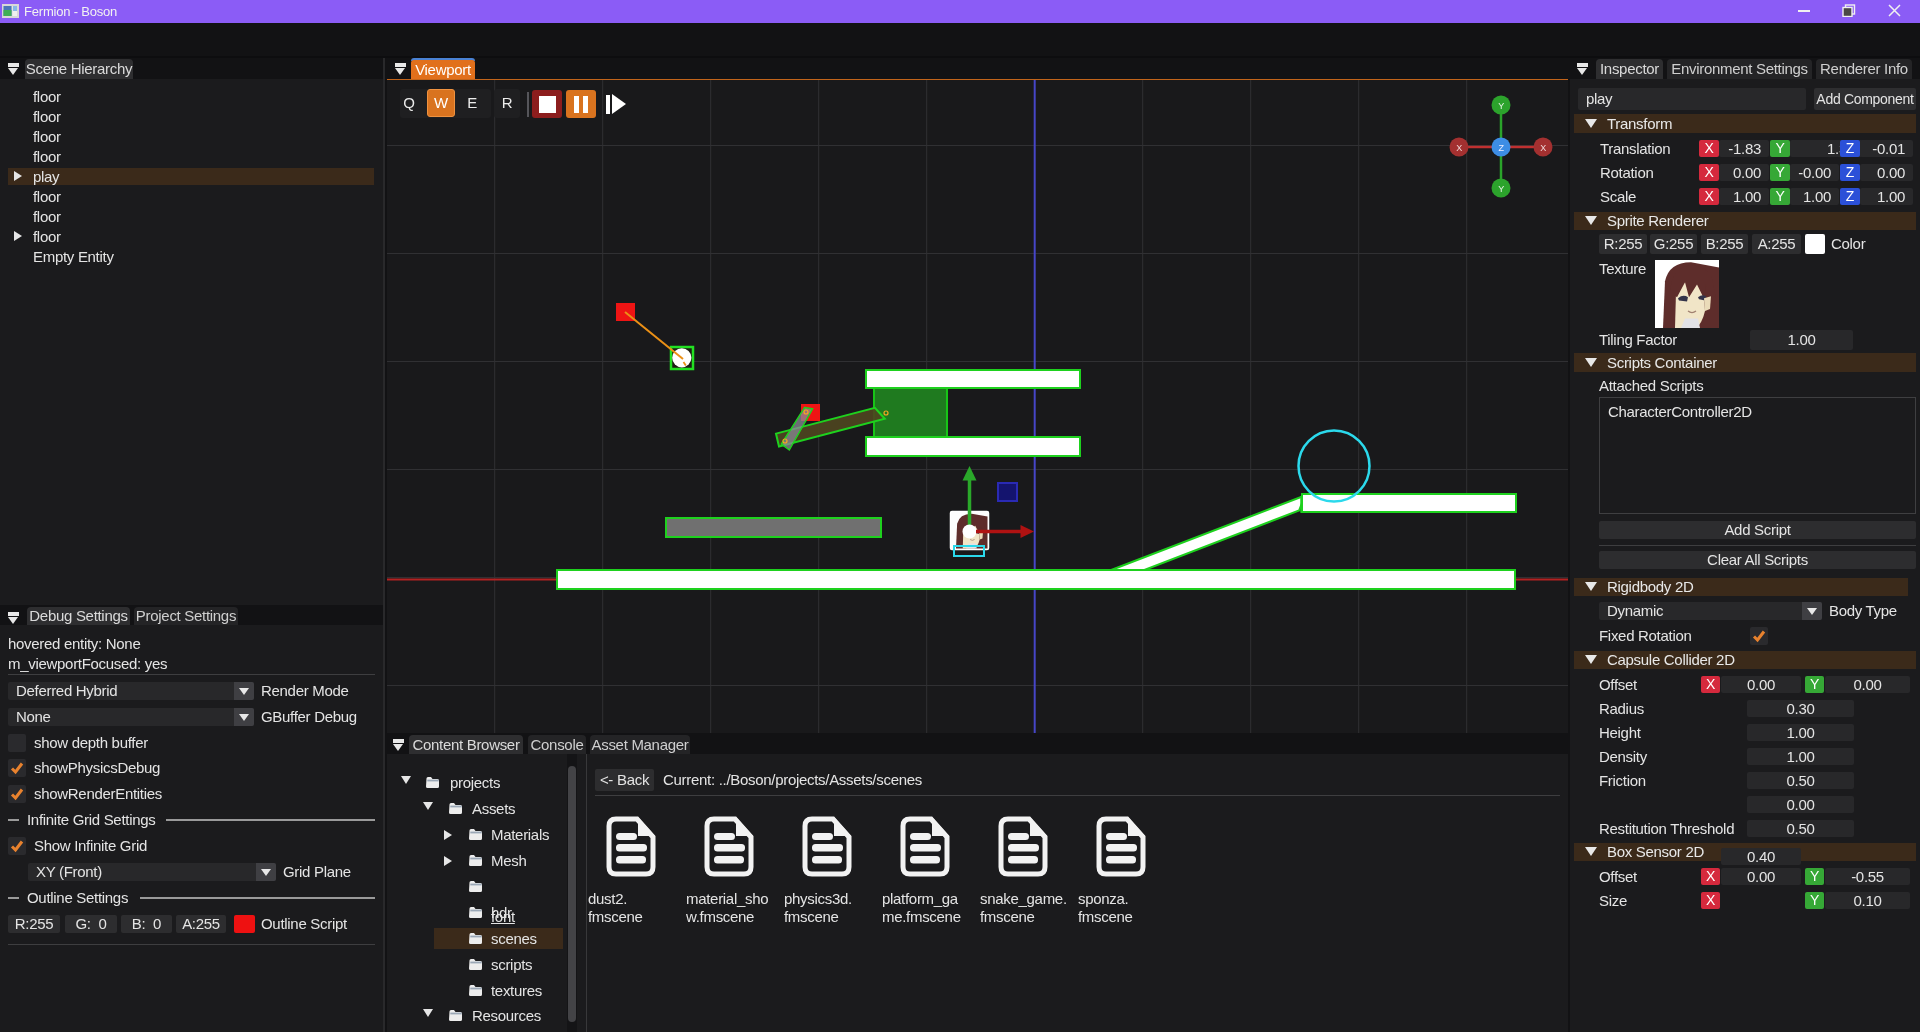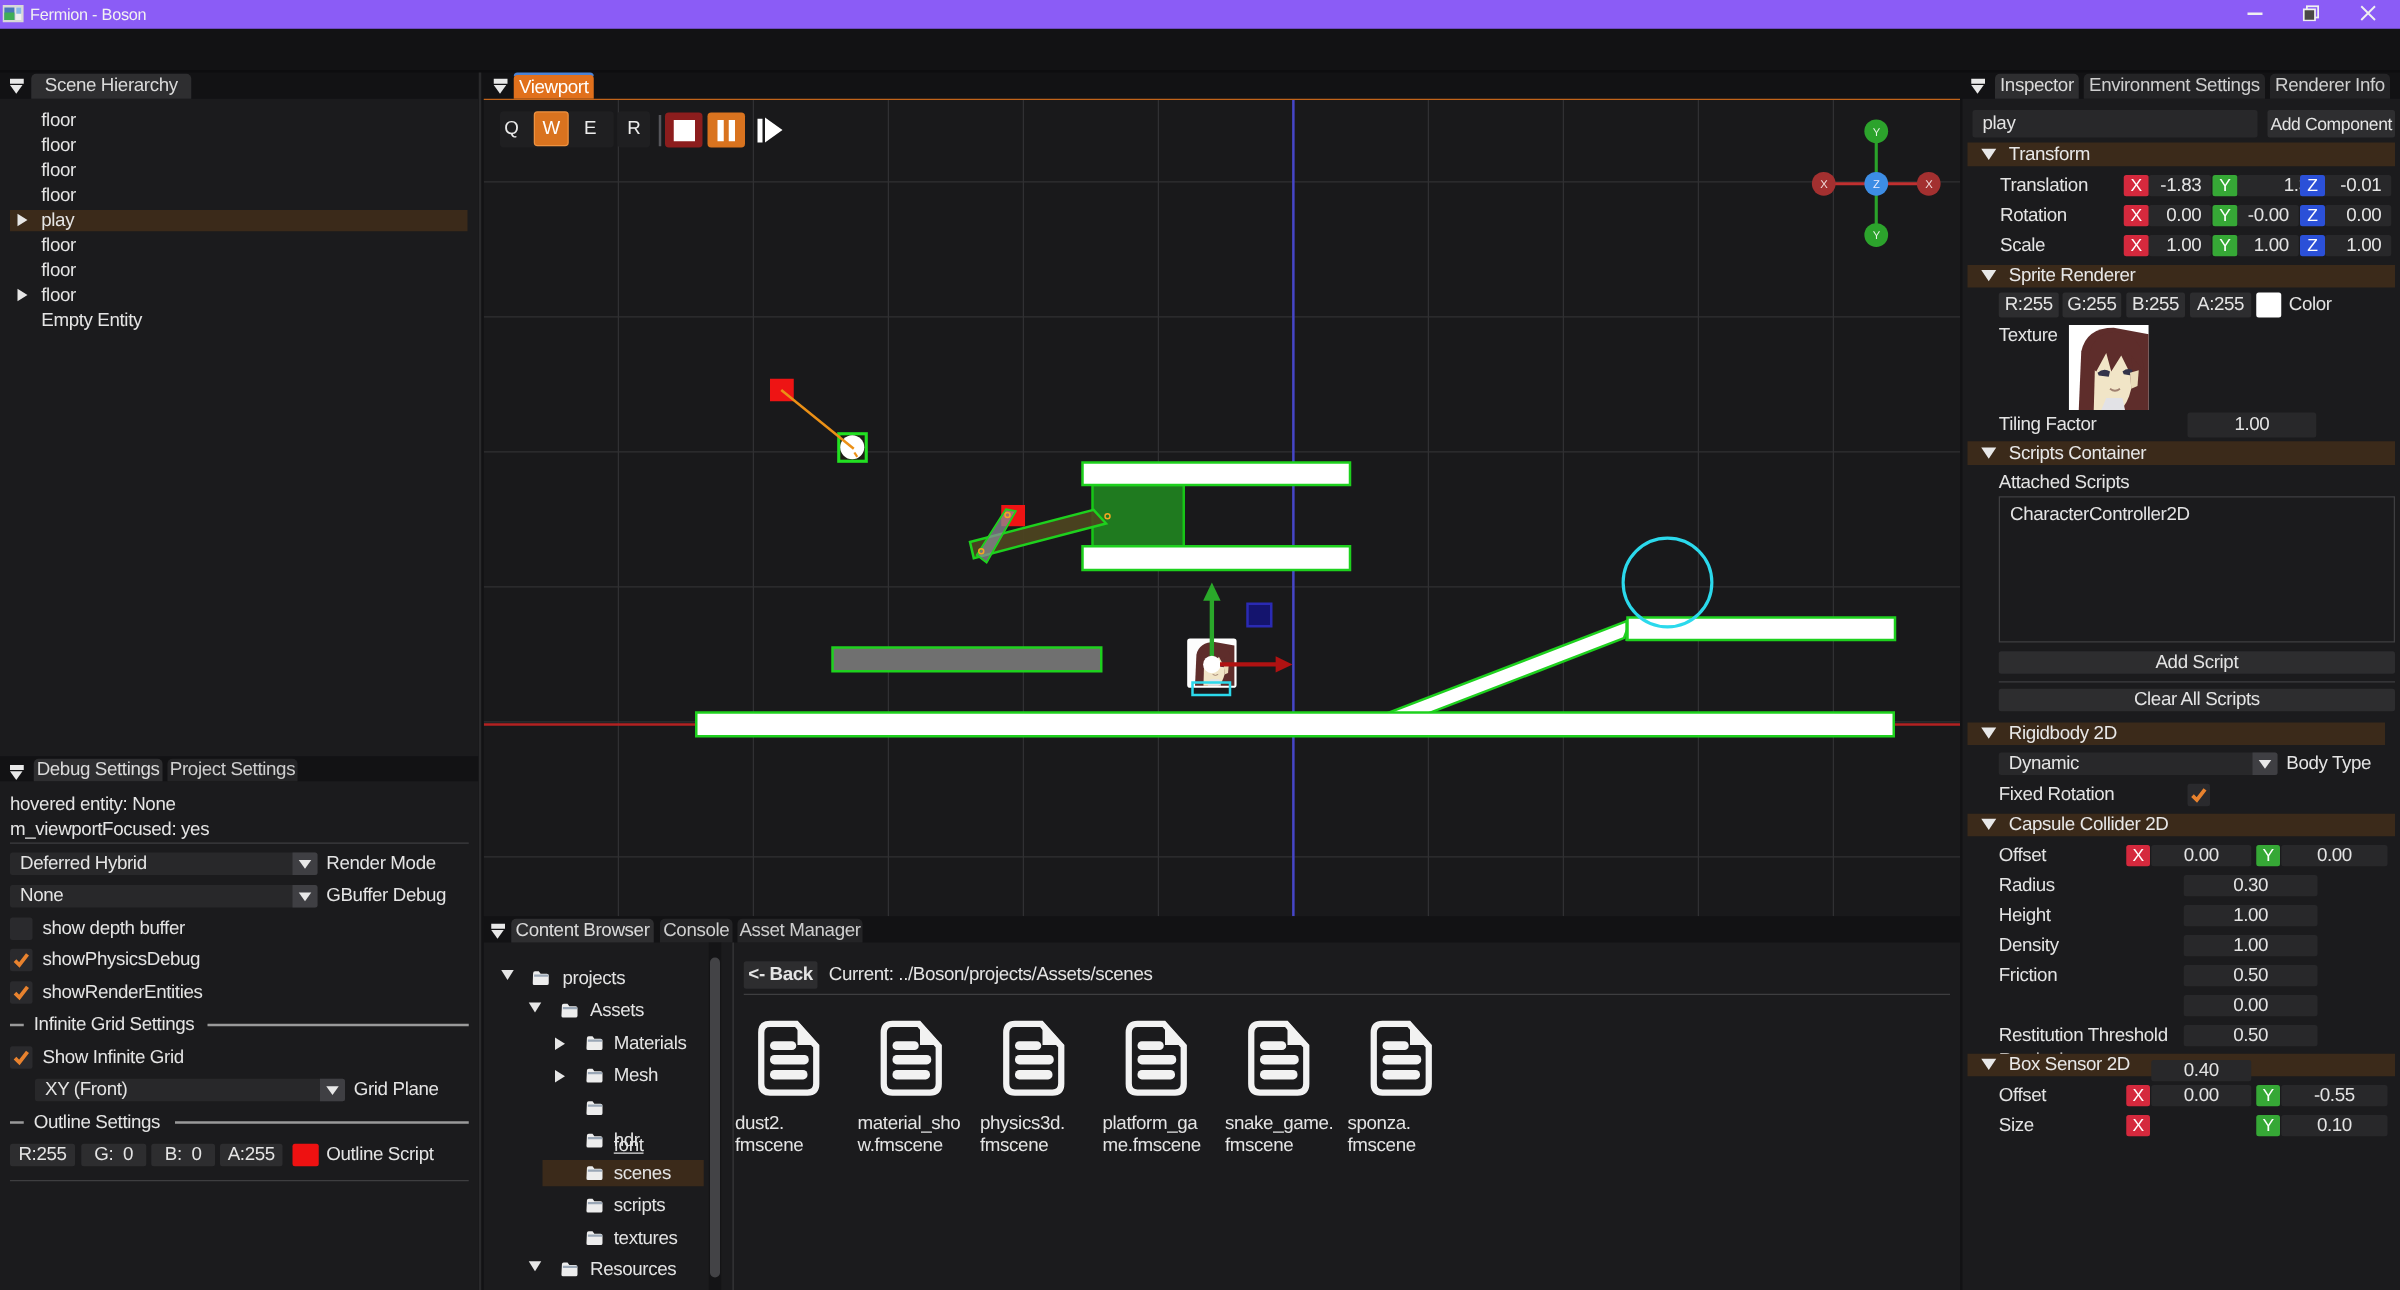--- a/index.html
+++ b/index.html
@@ -53,21 +53,21 @@
   <rect x="1" y="3.5" width="9" height="9" fill="#4a4846" stroke="#f0f0f0" stroke-width="1.4"></rect>
  </svg>
  <svg class="abs" style="left:1888px;top:4px;" width="13" height="13" viewBox="0 0 13 13">
   <path d="M1 1 L12 12 M12 1 L1 12" stroke="#f0f0f0" stroke-width="1.5"></path>
  </svg>
 </div>
 
 
 <div class="panel" style="left:0;top:79px;width:383px;height:526px;"></div>
 <div class="coll" style="left:8px;top:63px;"></div>
-<div class="tab" style="left:25px;top:59px;width:128px;">Scene Hierarchy</div>
+<div class="tab" style="left:25px;top:59px;width:108px;">Scene Hierarchy</div>
 <div class="abs" style="left:8px;top:168px;width:366px;height:17px;background:#3b2a1a;"></div>
 <div class="txt" style="left:33px;top:87px;line-height:20px;">floor</div>
 <div class="txt" style="left:33px;top:107px;line-height:20px;">floor</div>
 <div class="txt" style="left:33px;top:127px;line-height:20px;">floor</div>
 <div class="txt" style="left:33px;top:147px;line-height:20px;">floor</div>
 <div class="arR" style="left:14px;top:171px;"></div>
 <div class="txt" style="left:33px;top:167px;line-height:20px;">play</div>
 <div class="txt" style="left:33px;top:187px;line-height:20px;">floor</div>
 <div class="txt" style="left:33px;top:207px;line-height:20px;">floor</div>
 <div class="arR" style="left:14px;top:231px;"></div>
@@ -284,21 +284,21 @@
 <div class="txt" style="left:491px;top:981px;line-height:20px;">textures</div>
 <div class="arD" style="left:423px;top:1009px;"></div>
 <svg class="abs" style="left:449px;top:1009px;" width="14" height="13" viewBox="0 0 14 13">
       <path d="M0.5 2.5 q0-1.5 1.5-1.5 h3 l1.5 2 h5 q1.5 0 1.5 1.5 v6 q0 1.5 -1.5 1.5 h-10 q-1.5 0 -1.5 -1.5 Z" fill="#ededed"></path>
       <rect x="1.3" y="3.6" width="11.4" height="1.8" fill="#9aa7b6"></rect>
     </svg>
 <div class="txt" style="left:472px;top:1006px;line-height:20px;">Resources</div>
 <div class="abs" style="left:567px;top:754px;width:10px;height:278px;background:#141416;"></div>
 <div class="abs" style="left:568px;top:766px;width:8px;height:256px;background:#434346;border-radius:4px;"></div>
 <div class="abs" style="left:586px;top:754px;width:1px;height:278px;background:#38383a;"></div>
-<div class="btn" style="left:595px;top:769px;width:59px;height:22px;line-height:22px;font-weight:bold;">&lt;- Back</div>
+<div class="btn" style="left:595px;top:769px;width:59px;height:22px;line-height:22px;">&lt;- Back</div>
 <div class="txt" style="left:663px;top:769px;line-height:22px;">Current: ../Boson/projects/Assets/scenes</div>
 <div class="sep" style="left:595px;top:795px;width:965px;"></div>
 <svg class="abs" style="left:606px;top:816px;" width="50" height="61" viewBox="0 0 50 61">
 <path d="M10 3 H31 L47 21 V51 Q47 58 40 58 H10 Q3 58 3 51 V10 Q3 3 10 3 Z" fill="none" stroke="#f2f2f2" stroke-width="5"></path>
 <path d="M32 1 L49 20 H32 Z" fill="#f2f2f2"></path>
 <rect x="10" y="17" width="21" height="7" rx="3.5" fill="#f2f2f2"></rect>
 <rect x="10" y="28" width="31" height="7.5" rx="3.5" fill="#f2f2f2"></rect>
 <rect x="10" y="40" width="30" height="7.5" rx="3.5" fill="#f2f2f2"></rect>
 </svg>
 <div class="txt" style="left:588px;top:890px;line-height:18px;font-size:15px;">dust2.</div>

